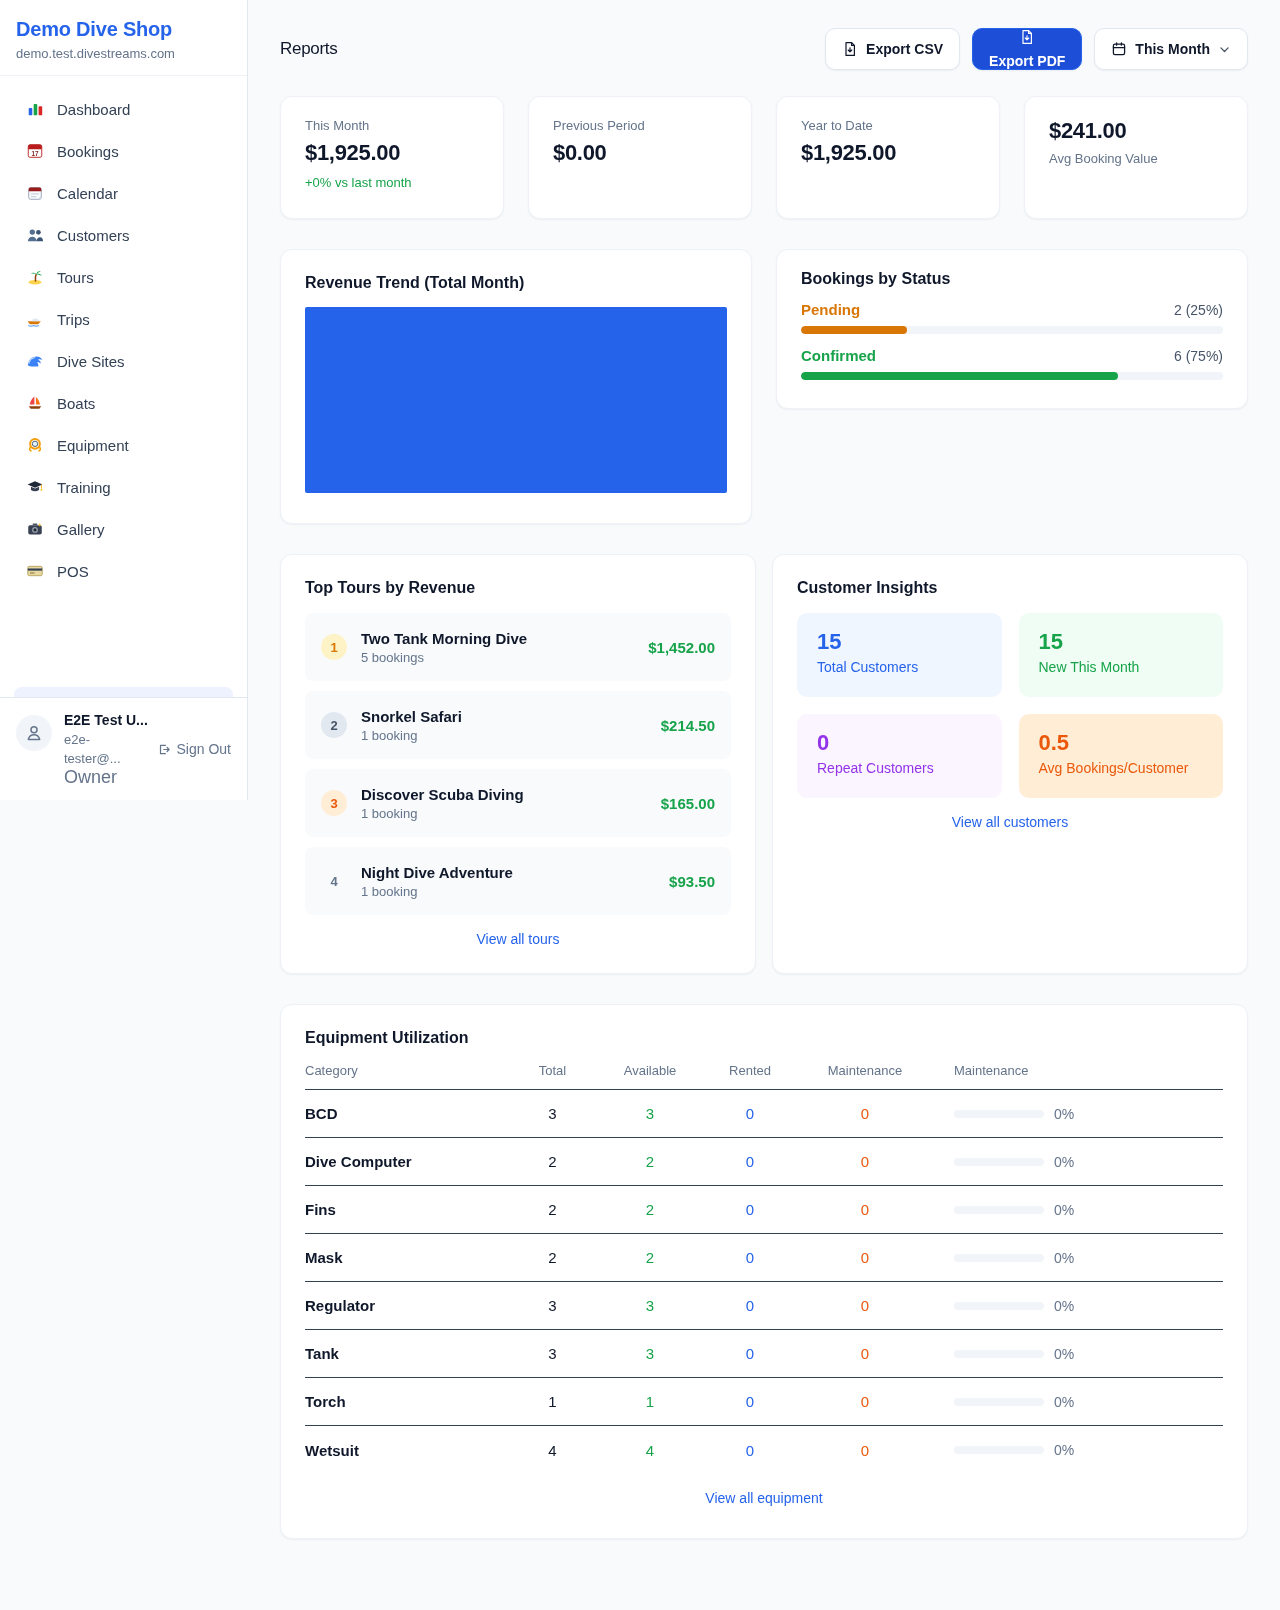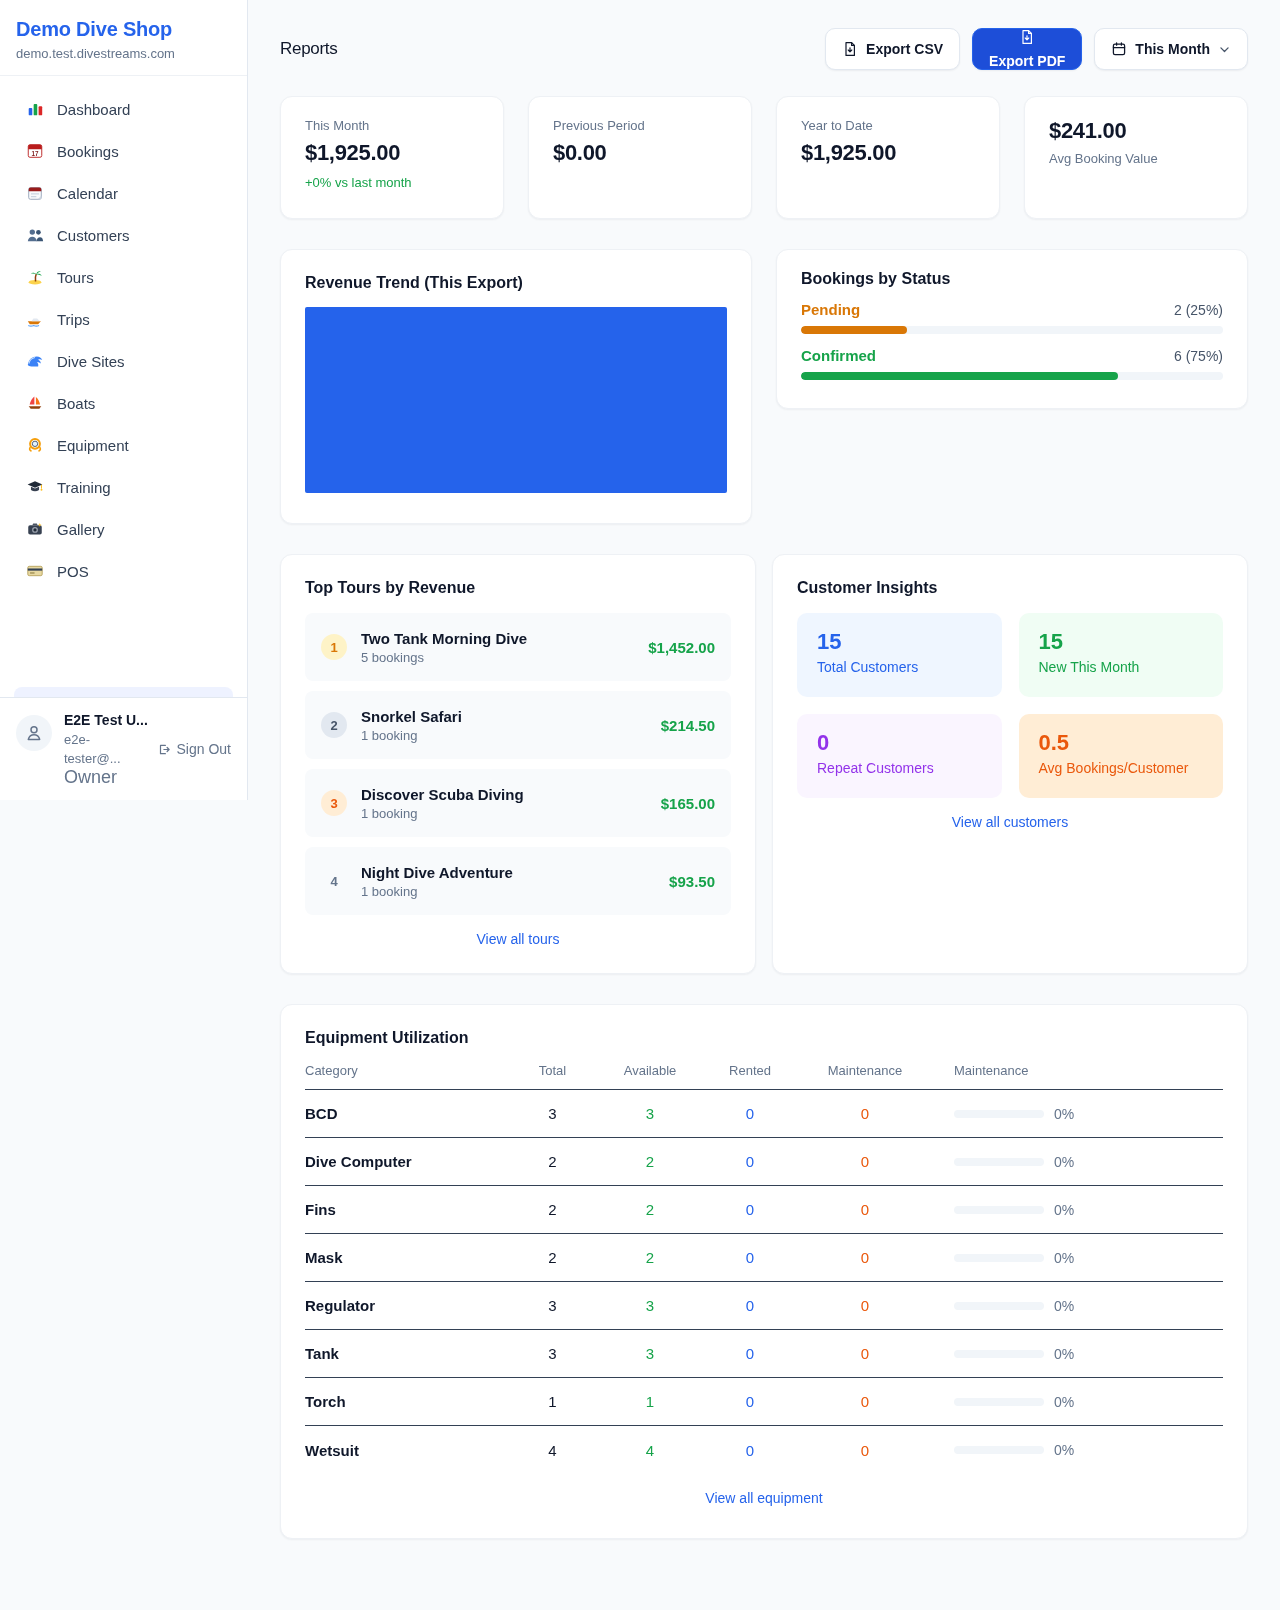--- a/index.html
+++ b/index.html
@@ -377,21 +377,21 @@
       <div class="stat-value">$1,925.00</div>
     </div>
     <div class="card stat-card value-first">
       <div class="stat-value">$241.00</div>
       <div class="stat-label">Avg Booking Value</div>
     </div>
   </div>
 
   <div class="row2">
     <div class="card chart-card">
-      <div class="card-title">Revenue Trend (This Export)</div>
+      <div class="card-title">Revenue Trend (Total Month)</div>
       <div class="chart-rect"></div>
     </div>
     <div class="card status-card">
       <div class="card-title">Bookings by Status</div>
 
         <div class="status-row">
           <div class="status-head">
             <span class="status-label" style="color: rgb(217, 119, 6);">Pending</span>
             <span class="status-count">2 (25%)</span>
           </div>

